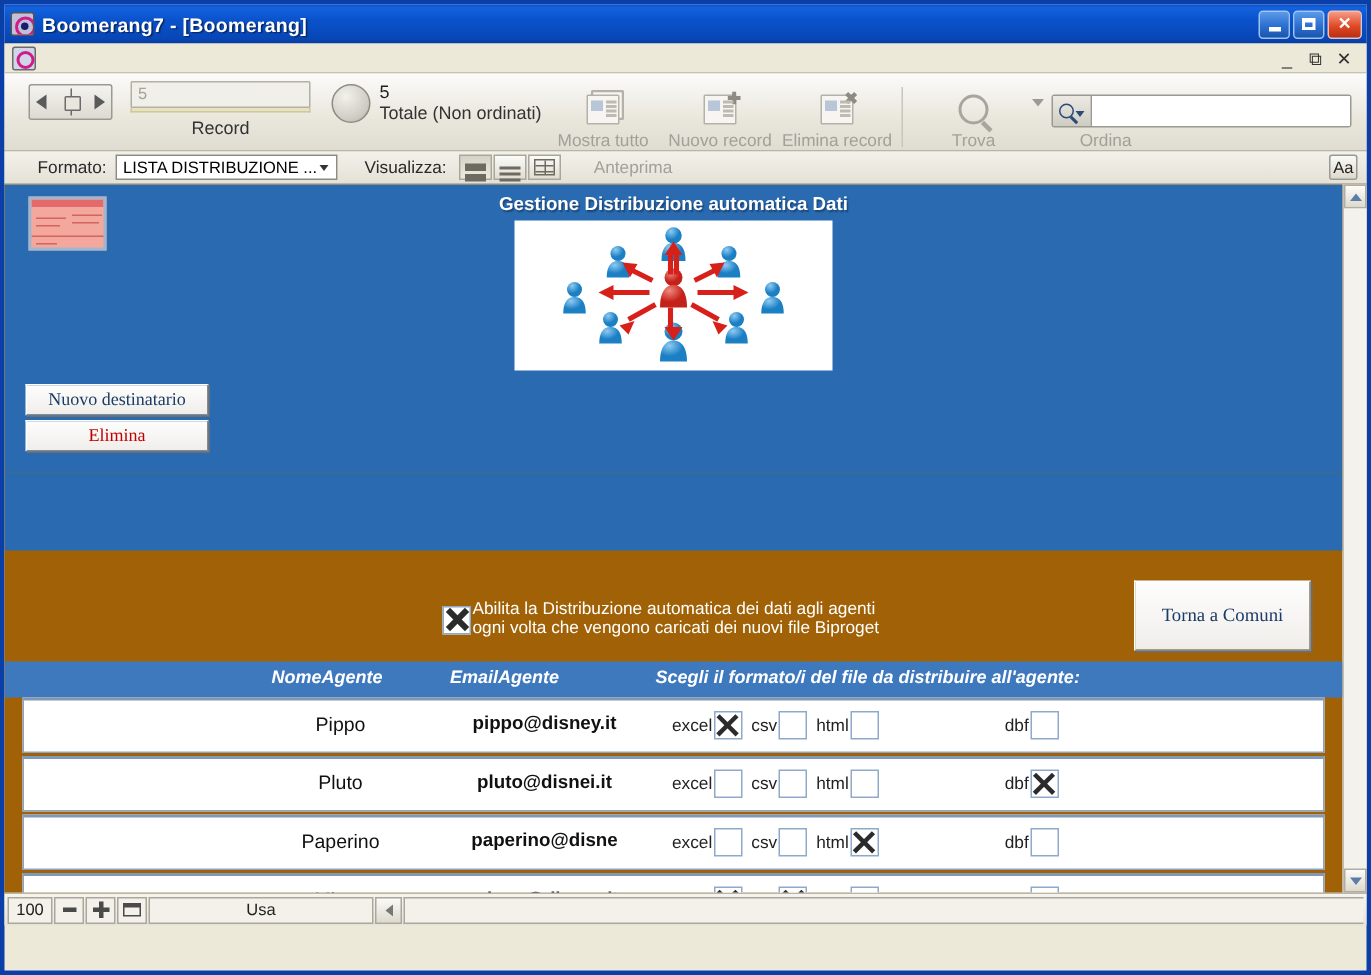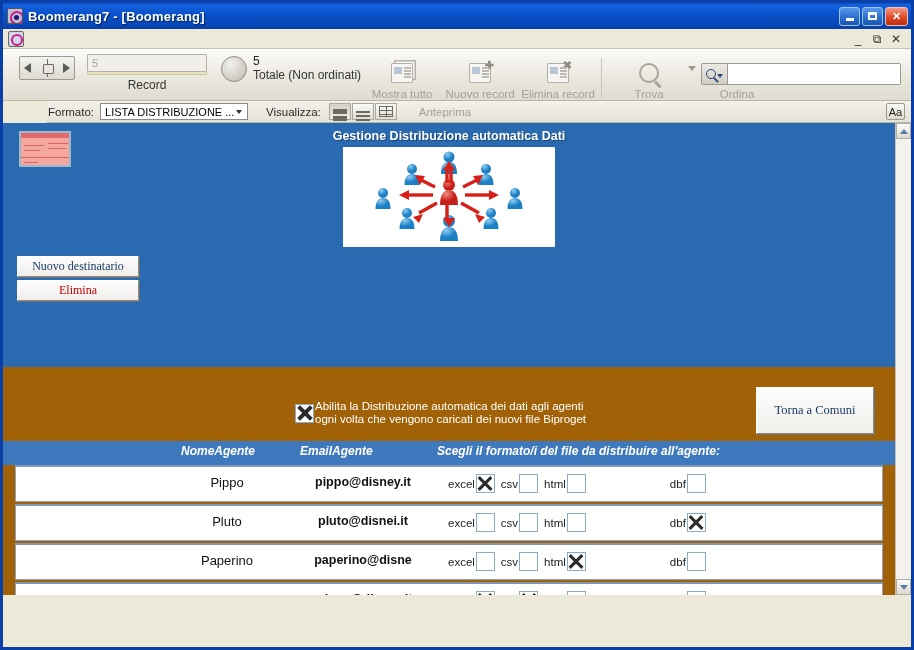--- a/index.html
+++ b/index.html
@@ -118,21 +118,21 @@
   }
   .search-btn{width:26px;background:linear-gradient(180deg,#eceae3,#cfccc2);border-right:1px solid #9a9a93;display:flex;align-items:center;justify-content:center;gap:1px;}
   .sb-mag{width:10px;height:10px;border:1.6px solid #2a4a7a;border-radius:50%;position:relative;}
   .sb-mag:after{content:"";position:absolute;right:-4px;bottom:-3px;width:6px;height:2px;background:#2a4a7a;transform:rotate(45deg);}
   .sb-car{width:0;height:0;border-left:3px solid transparent;border-right:3px solid transparent;border-top:4px solid #2a4a7a;margin-top:4px;}
   .search-inp{flex:1;border:none;outline:none;font-family:inherit;font-size:12px;padding:0 4px;background:#fff;}
 
   
   .formatbar{
     height:22px;background:linear-gradient(180deg,#f3f1ea,#e4e1d6);
-    border-bottom:1px solid #b9b5a7;display:flex;align-items:center;padding:0 1px;gap:6px;position:relative;margin-left:44px;
+    border-bottom:1px solid #b9b5a7;display:flex;align-items:center;padding:0 22px;gap:6px;position:relative;
   }
   .fb-label{font-size:11.5px;color:#2a2a2a;}
   .fmt-select{
     width:148px;height:17px;border:1px solid #8e8b82;background:#fff;font-size:11px;
     display:flex;align-items:center;padding:0 2px 0 4px;justify-content:space-between;
   }
   .fmt-select .c{width:0;height:0;border-left:3.5px solid transparent;border-right:3.5px solid transparent;border-top:4px solid #333;margin-right:3px;}
   .viewbtns{display:flex;gap:1px;margin-left:2px;}
   .vb{width:22px;height:17px;border:1px solid #a9a69c;background:linear-gradient(180deg,#fafaf7,#e0ddd3);display:flex;align-items:center;justify-content:center;}
   .vb.active{background:linear-gradient(180deg,#d6d2c6,#eceadf);}
@@ -560,15 +560,32 @@
         <div class="vs-btn">
             <span class="vs-up"></span>
           </div>
         <div class="vs-track"></div>
         <div class="vs-btn">
             <span class="vs-dn"></span>
           </div>
       </div>
     </div>
 
+    <div class="statusbar">
+      <div class="sb-cell sb-zoom">100</div>
+      <div class="sb-cell sb-ic">
+          <span class="ic-minus"></span>
+        </div>
+      <div class="sb-cell sb-ic">
+          <span class="ic-plus"></span>
+        </div>
+      <div class="sb-cell sb-ic">
+          <span class="ic-win"></span>
+        </div>
+      <div class="sb-cell sb-mode">Usa</div>
+      <div class="sb-cell sb-arrow">
+          <span class="ic-lt"></span>
+        </div>
+      <div class="sb-rest"></div>
+    </div>
 
   </div>
 </div>
 
 </body></html>

